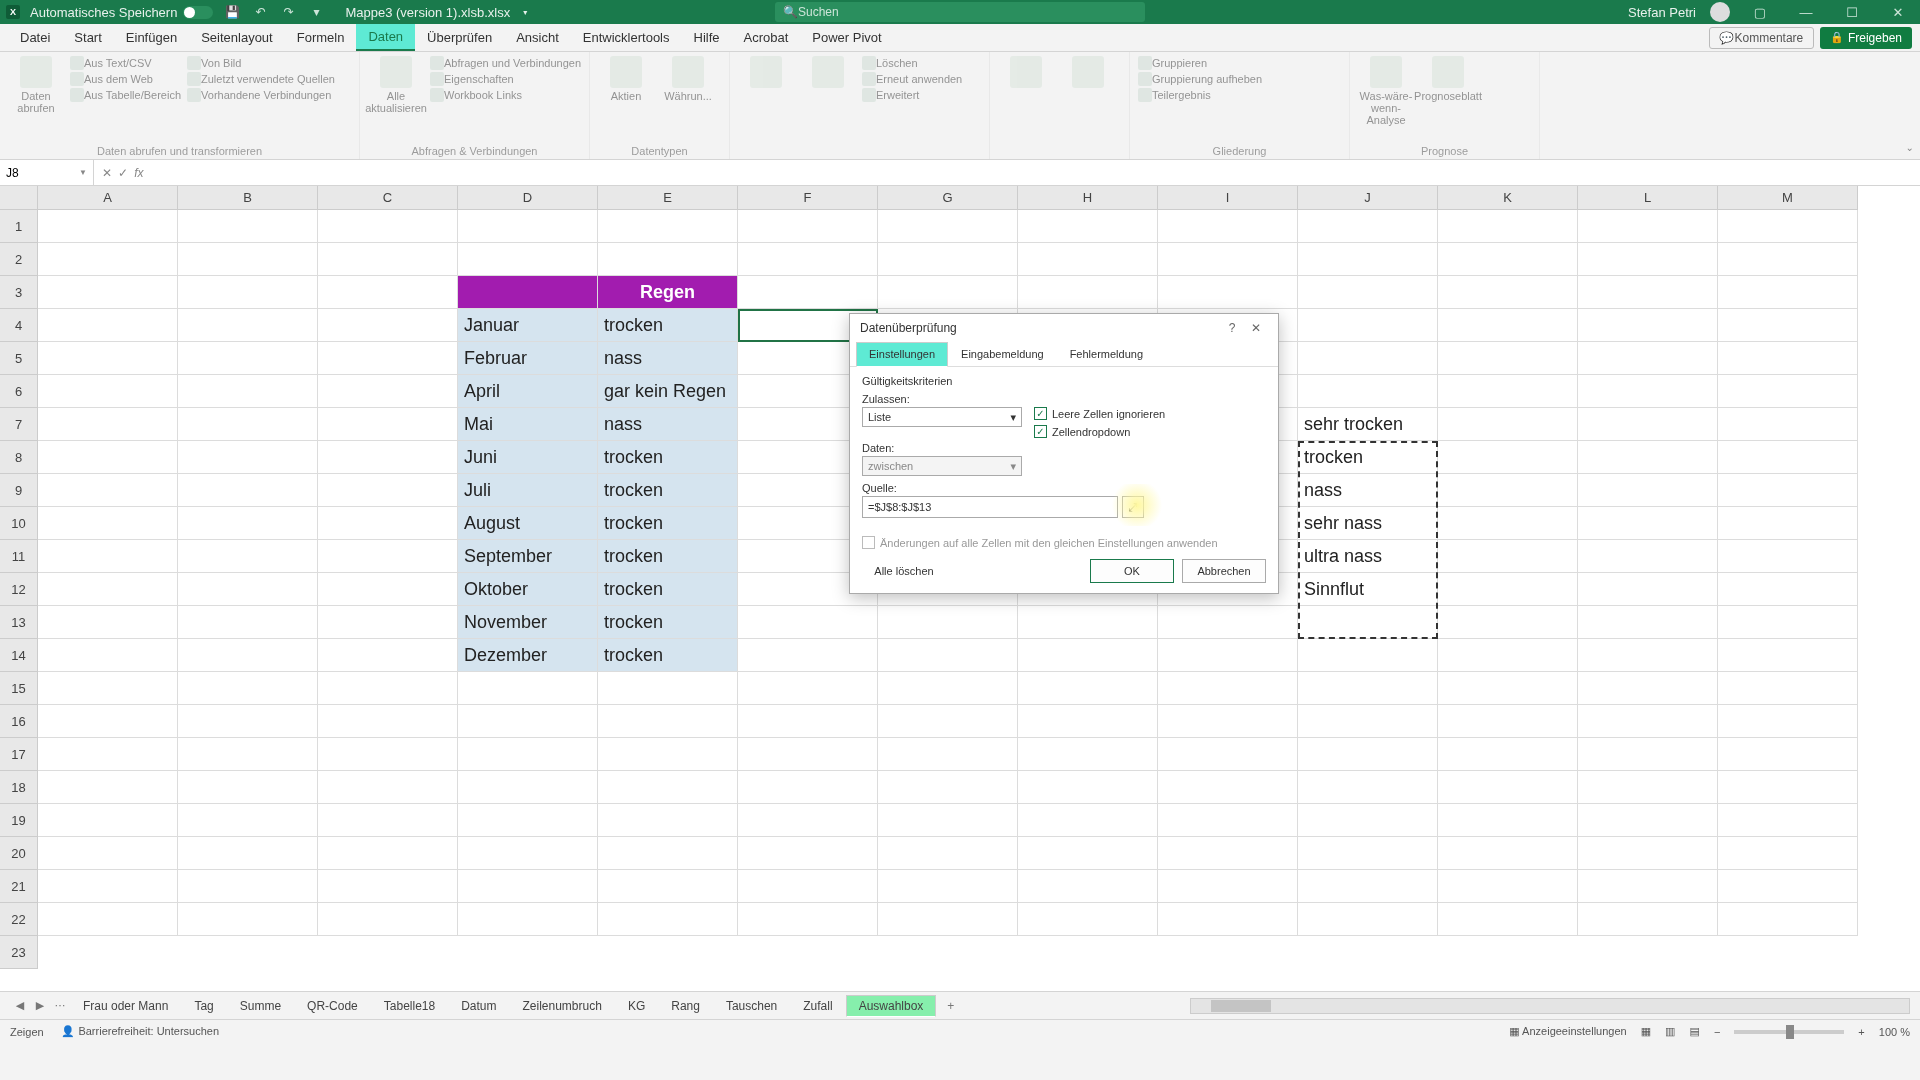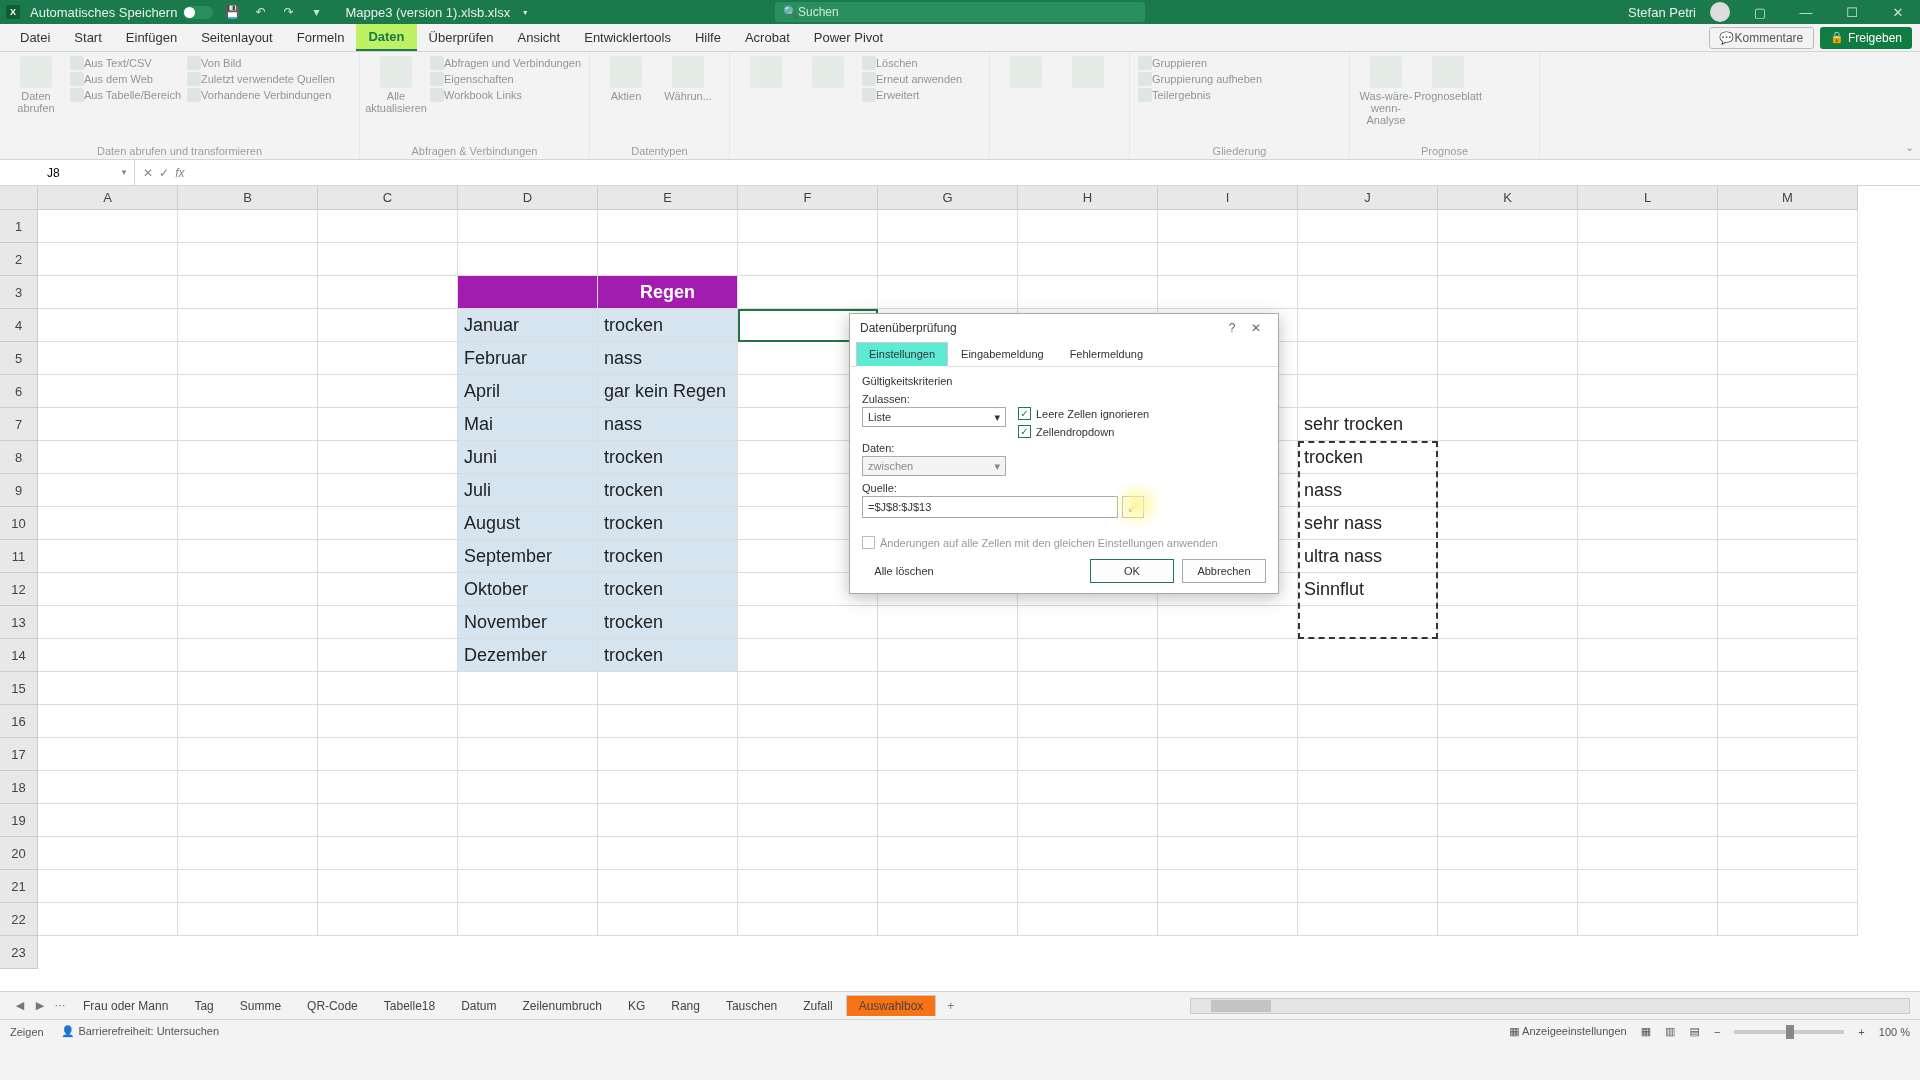--- a/index.html
+++ b/index.html
@@ -16,42 +16,42 @@
 .filename { margin-left: 10px; }
 .dropdown-arrow{font-size:8px; margin-left:3px;}
 .searchbox { position:absolute; left:50%; transform:translateX(-50%); width: 370px; height:20px; background:#2a8f5e; border-radius:3px; display:flex; align-items:center; padding:0 8px; color:#cde5d9; font-size:12px;}
 .titlebar .right-group { margin-left:auto; display:flex; align-items:center; gap:14px;}
 .avatar{width:20px;height:20px;border-radius:50%;background:#ddd;}
 .win-btn{width:32px;display:flex;justify-content:center;color:#cde5d9;}
 
 
 .tabs-row { height: 28px; background: #f3f3f3; display:flex; align-items:center; border-bottom:1px solid #d4d4d4; padding:0 8px;}
 .tab { padding: 0 12px; height:100%; display:flex; align-items:center; font-size:13px; color:#333; cursor:pointer;}
-.tab.active { background:#bef264; border-bottom:2px solid #1a7a4c; color:#1a7a4c;font-weight:bold;}
+.tab.active { background:#5eead4; border-bottom:2px solid #1a7a4c; color:#1a7a4c;}
 .tabs-right { margin-left:auto; display:flex; gap:6px;}
 .tabs-right .pill{height:22px;display:flex;align-items:center;padding:0 10px;border-radius:3px;font-size:12px;}
 .pill.outline{border:1px solid #bbb;color:#555;}
 .pill.green{background:#107c41;color:#fff;}
 .lock-ico{margin-right:4px;font-size:11px;}
 
 
 .ribbon { height: 108px; background:#f3f3f3; border-bottom:1px solid #d4d4d4; display:flex; position:relative;}
 .rgroup { border-right:1px solid #e0e0e0; padding:4px 8px 2px 8px; display:flex; flex-direction:column; justify-content:space-between; opacity:0.55;}
 .rgroup .label{text-align:center; font-size:11px; color:#555; margin-top:2px;}
 .rgroup .body{display:flex; gap:6px; align-items:flex-start;}
 .bigbtn{display:flex;flex-direction:column;align-items:center;width:56px;}
 .bigbtn .ico{width:32px;height:32px;background:#d8e4db;border-radius:3px;margin-bottom:2px;}
 .bigbtn .txt{font-size:11px;text-align:center;line-height:1.1;color:#444;}
 .minibtn-stack{display:flex;flex-direction:column;gap:2px;}
 .minibtn{display:flex;align-items:center;font-size:11px;color:#444;}
 .minibtn .mi{width:14px;height:14px;background:#d0ddd5;border-radius:2px;}
 .collapse-arrow{position:absolute;right:6px;bottom:6px;font-size:10px;color:#888;}
 
 
-.formula-row{height:26px;background:#fff;border-bottom:1px solid #d4d4d4;display:flex;align-items:center;padding-left:41px;}
+.formula-row{height:26px;background:#fff;border-bottom:1px solid #d4d4d4;display:flex;align-items:center;}
 .namebox{width:94px;height:100%;border-right:1px solid #d4d4d4;display:flex;align-items:center;padding:0 6px;font-size:12px;justify-content:space-between;}
 .namebox .dd{font-size:8px;color:#888;}
 .fx-icons{display:flex;align-items:center;gap:6px;padding:0 8px;color:#888;}
 .fx-icons span{font-size:12px;}
 .formula-input{flex:1;height:100%;padding:0 6px;font-size:12px;}
 
 
 .grid-wrap{position:relative;height:805px;background:#fff;overflow:hidden;}
 .select-all{position:absolute;left:0;top:0;width:38px;height:24px;background:#e8e8e8;border-right:1px solid #ccc;border-bottom:1px solid #ccc;}
 .col-headers{position:absolute;left:38px;top:0;height:24px;display:flex;}
@@ -72,40 +72,40 @@
 .dlg-title .spacer{flex:1;}
 .dlg-title .hbtn{width:24px;text-align:center;cursor:pointer;color:#666;}
 .dlg-tabs{display:flex;border-bottom:1px solid #ddd;padding:0 6px;}
 .dlg-tab{padding:5px 12px;font-size:11px;border:1px solid transparent;cursor:pointer;}
 .dlg-tab.active{border:1px solid #ccc;border-bottom:1px solid #fff;background:#5eead4;margin-bottom:-1px;}
 .dlg-body{padding:8px 12px 10px 12px;}
 .dlg-body .sect{font-size:11px;color:#333;margin-bottom:6px;}
 .dlg-row{display:flex;align-items:flex-start;gap:12px;margin-bottom:4px;}
 .dlg-col{display:flex;flex-direction:column;gap:2px;}
 .dlg-label{font-size:11px;}
-.dlg-select{width:144px;height:20px;border:1px solid #aaa;display:flex;align-items:center;padding:0 5px;font-size:11px;justify-content:space-between;}
+.dlg-select{width:160px;height:20px;border:1px solid #aaa;display:flex;align-items:center;padding:0 5px;font-size:11px;justify-content:space-between;}
 .dlg-select.disabled{background:#f4f4f4;color:#888;}
 .chk{display:flex;align-items:center;gap:5px;font-size:11px;}
 .chk .box{width:13px;height:13px;border:1px solid #1a7a4c;display:flex;align-items:center;justify-content:center;}
 .chk .box.checked::after{content:"✓";font-size:10px;color:#1a7a4c;}
 .chk.ghost .box{border-color:#bbb;}
 .src-input{width:256px;height:22px;border:1px solid #aaa;padding:0 5px;font-size:11px;display:flex;align-items:center;}
 .src-wrap{display:flex;align-items:center;gap:4px;position:relative;}
 .src-btn{width:22px;height:22px;border:1px solid #aaa;display:flex;align-items:center;justify-content:center;font-size:11px;cursor:pointer;}
 .highlight-glow{position:absolute;width:58px;height:42px;background:radial-gradient(circle,#fff8a0 0%,rgba(255,248,160,0) 70%);left:246px;top:-12px;pointer-events:none;}
 .dlg-btns{display:flex;justify-content:space-between;align-items:center;padding-top:10px;}
 .dlg-btn{min-width:84px;height:24px;border:1px solid #aaa;background:#fdfdfd;display:flex;align-items:center;justify-content:center;font-size:11px;cursor:pointer;}
 .dlg-btn.link{border:none;background:none;cursor:pointer;}
 .dlg-btn.primary{border:1px solid #1a7a4c;}
 
 
 .sheet-tabs{height:28px;background:#f3f3f3;border-top:1px solid #d4d4d4;display:flex;align-items:center;padding:0 10px;gap:0;}
 .nav-arrow{width:20px;text-align:center;color:#777;cursor:pointer;font-size:11px;}
 .stab{height:22px;padding:0 12px;display:flex;align-items:center;font-size:12px;border:1px solid transparent;cursor:pointer;color:#444;}
-.stab.active{background:#f97316;border:1px solid #ccc;border-bottom:1px solid #fff;}
+.stab.active{background:#86efac;border:1px solid #ccc;border-bottom:1px solid #fff;}
 .stab.add{padding:0 10px;color:#777;}
 .hscroll{margin-left:auto;width:720px;height:16px;background:#e4e4e4;border:1px solid #ccc;position:relative;}
 .hscroll .thumb{position:absolute;left:20px;top:1px;width:60px;height:12px;background:#c4c4c4;}
 
 
 .status{height:24px;background:#f3f3f3;border-top:1px solid #d4d4d4;display:flex;align-items:center;padding:0 10px;font-size:11px;color:#555;gap:18px;}
 .status .right{margin-left:auto;display:flex;align-items:center;gap:14px;}
 .zoom-slider{width:110px;height:4px;background:#ccc;position:relative;}
 .zoom-slider .knob{width:8px;height:14px;background:#888;position:absolute;left:52px;top:-5px;}
 </style>

